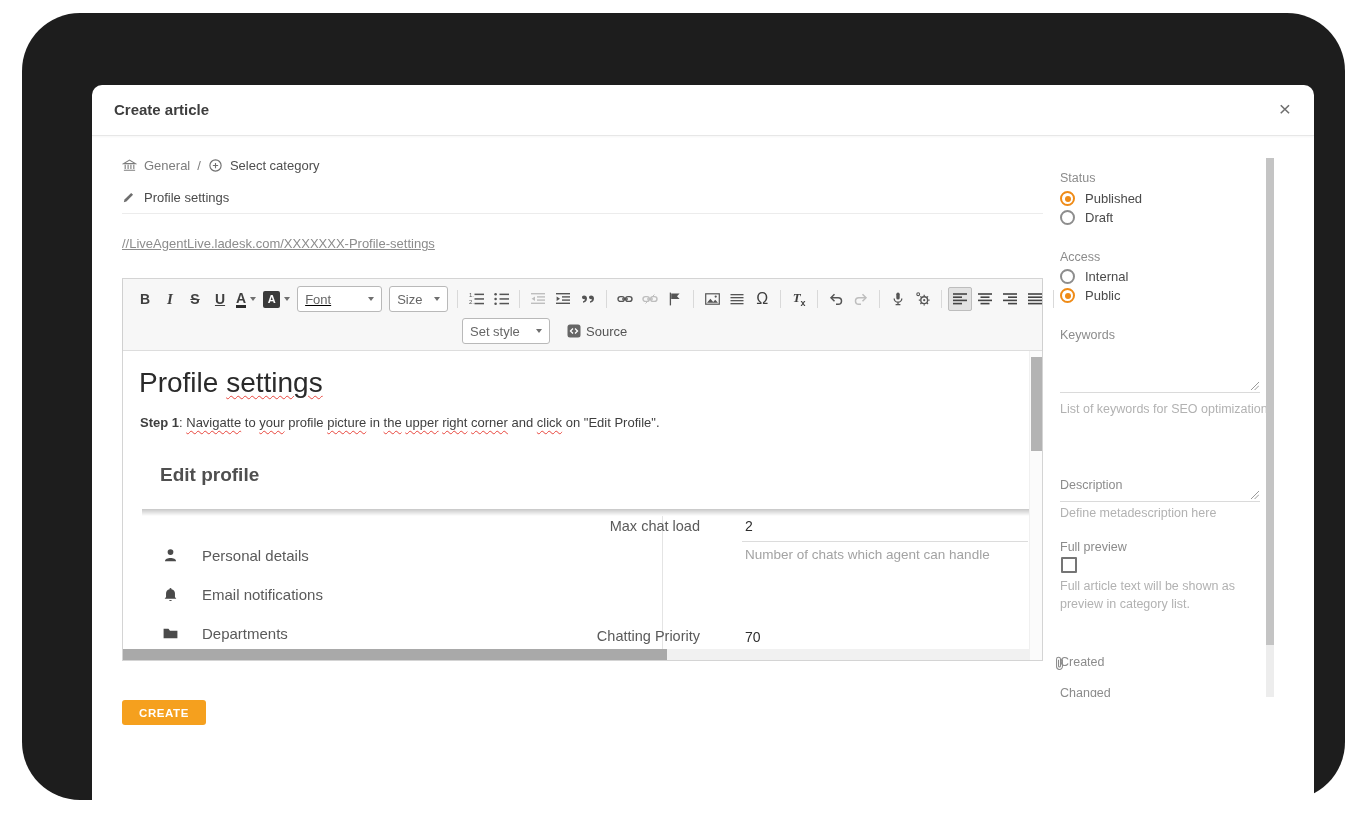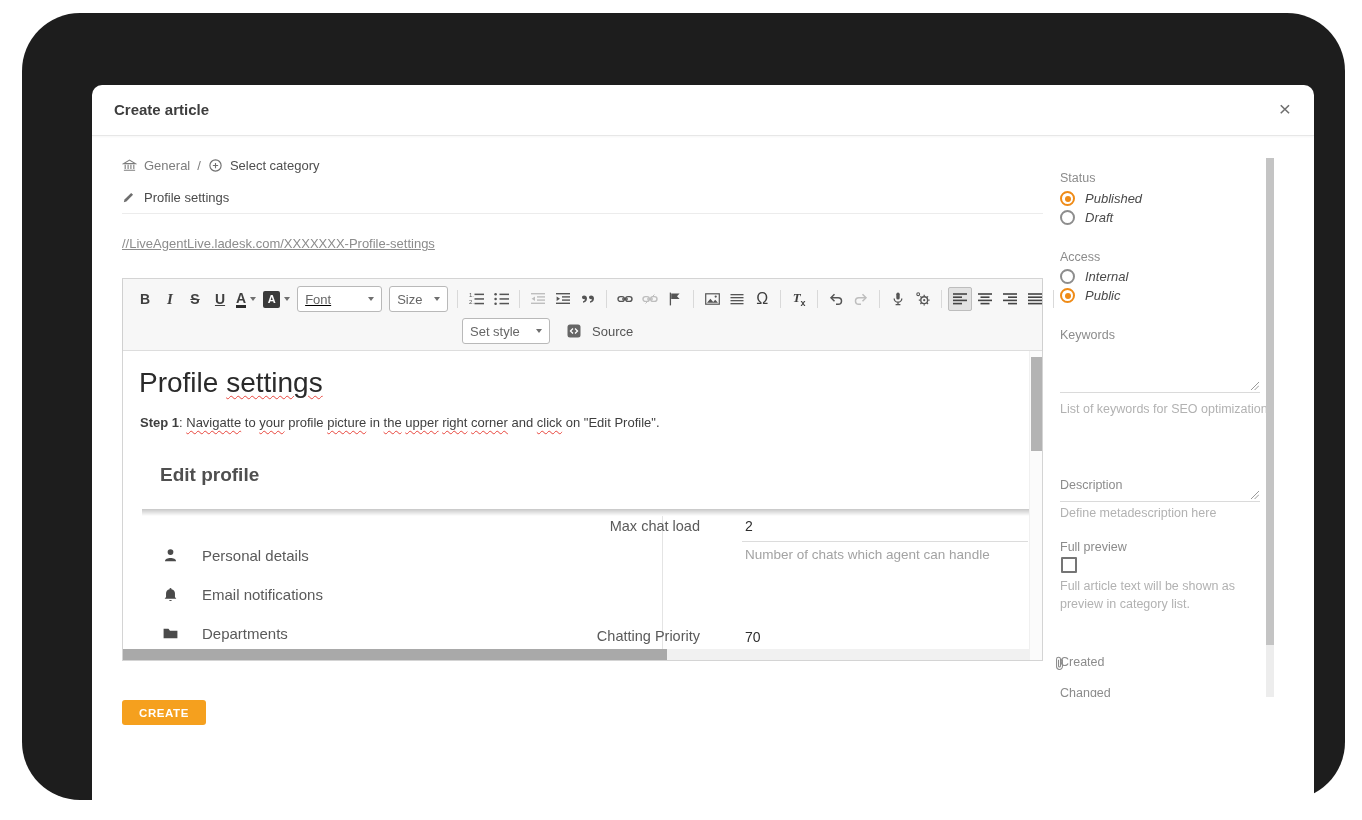--- a/index.html
+++ b/index.html
@@ -34,21 +34,21 @@
   .glyph.u{text-decoration:underline;}
   .acolor{border-bottom:3px solid #2b2b2b;padding-bottom:0px;}
   .abox{width:17px;height:17px;background:#3a3a3a;border-radius:2px;color:#fff;font-size:11px;font-weight:bold;display:flex;align-items:center;justify-content:center;}
   .caret{width:0;height:0;border-left:3.5px solid transparent;border-right:3.5px solid transparent;border-top:4px solid #6f6f6f;margin-left:4px;}
   .combo{height:26px;background:#fff;border:1px solid #b9b9b9;border-radius:3px;display:flex;align-items:center;padding:0 7px;box-sizing:border-box;cursor:pointer;margin:0 3px;}
   .combo .lbl{font-size:13px;color:#666;}
   .combo.font{width:85px;text-decoration:underline;}
   .combo.size{width:59px;}
   .combo.style{width:88px;gap:16px;}
   .combo .caret{margin-left:auto;}
-  .srcbtn{display:flex;align-items:flex-end;gap:10px;margin-left:12px;cursor:pointer;}
+  .srcbtn{display:flex;align-items:flex-end;gap:4px;margin-left:12px;cursor:pointer;}
   .srcbtn .lbl{font-size:13px;color:#555;}
   .omega{font-size:16px;font-weight:normal;color:#3f3f3f;}
   .tx{font-size:13px;font-weight:bold;color:#3f3f3f;}
   .tx sub{font-size:9px;}
   
   .canvas{position:absolute;left:0;top:72px;right:0;bottom:0;background:#fff;overflow:hidden;}
   .doc-h1{position:absolute;left:16px;top:16px;font-size:28px;font-weight:400;color:#2a2a2a;}
   .flag{text-decoration:underline;text-decoration-style:wavy;text-decoration-color:#e8453c;text-decoration-thickness:1px;text-underline-offset:3px;}
   .b{font-weight:bold;}
   .doc-step{position:absolute;left:17px;top:64px;font-size:13px;color:#3f3f3f;margin:0;}
@@ -69,21 +69,21 @@
   .hthumb{position:absolute;left:0;top:0;bottom:0;width:60%;background:#a9a9a9;cursor:pointer;}
   
   .clip{left:956px;top:566px;width:22px;height:24px;cursor:pointer;background:#fff;display:flex;align-items:center;justify-content:center;}
   
   .create-btn{left:30px;top:615px;width:84px;height:25px;background:#f5a01e;border:none;border-radius:3px;color:#fff;
     font-size:11.5px;font-weight:bold;letter-spacing:.6px;font-family:"Liberation Sans",sans-serif;cursor:pointer;}
   
   .sidebar{left:968px;top:78px;width:206px;height:534px;overflow:hidden;}
   .sb-label{position:absolute;left:0;font-size:12.5px;color:#8c8c8c;}
   .opt{position:absolute;left:0;display:flex;align-items:center;gap:10px;cursor:pointer;}
-  .opt .txt{font-size:13px;color:#4a4a4a;font-style:italic;}
+  .opt .txt{font-size:13px;color:#4a4a4a;}
   .radio{width:15px;height:15px;border-radius:50%;border:2px solid #8d8d8d;box-sizing:border-box;position:relative;flex:none;}
   .radio.checked{border-color:#ef8b17;}
   .radio.checked::after{content:"";position:absolute;inset:2.5px;background:#ef8b17;border-radius:50%;}
   .ta{position:absolute;left:0;width:200px;border-bottom:1px solid #dadada;}
   .ta .grip{position:absolute;right:1px;bottom:2px;}
   .sb-help{position:absolute;left:0;width:208px;font-size:12.5px;color:#b2b2b2;line-height:1.45;}
   .checkbox{position:absolute;left:1px;width:12px;height:12px;border:2px solid #757575;border-radius:1px;cursor:pointer;}
   
   .sb-scroll{left:1174px;top:73px;width:8px;height:539px;background:#ededed;}
   .sb-thumb{position:absolute;left:0;top:0;width:8px;height:487px;background:#c4c4c4;cursor:pointer;}

